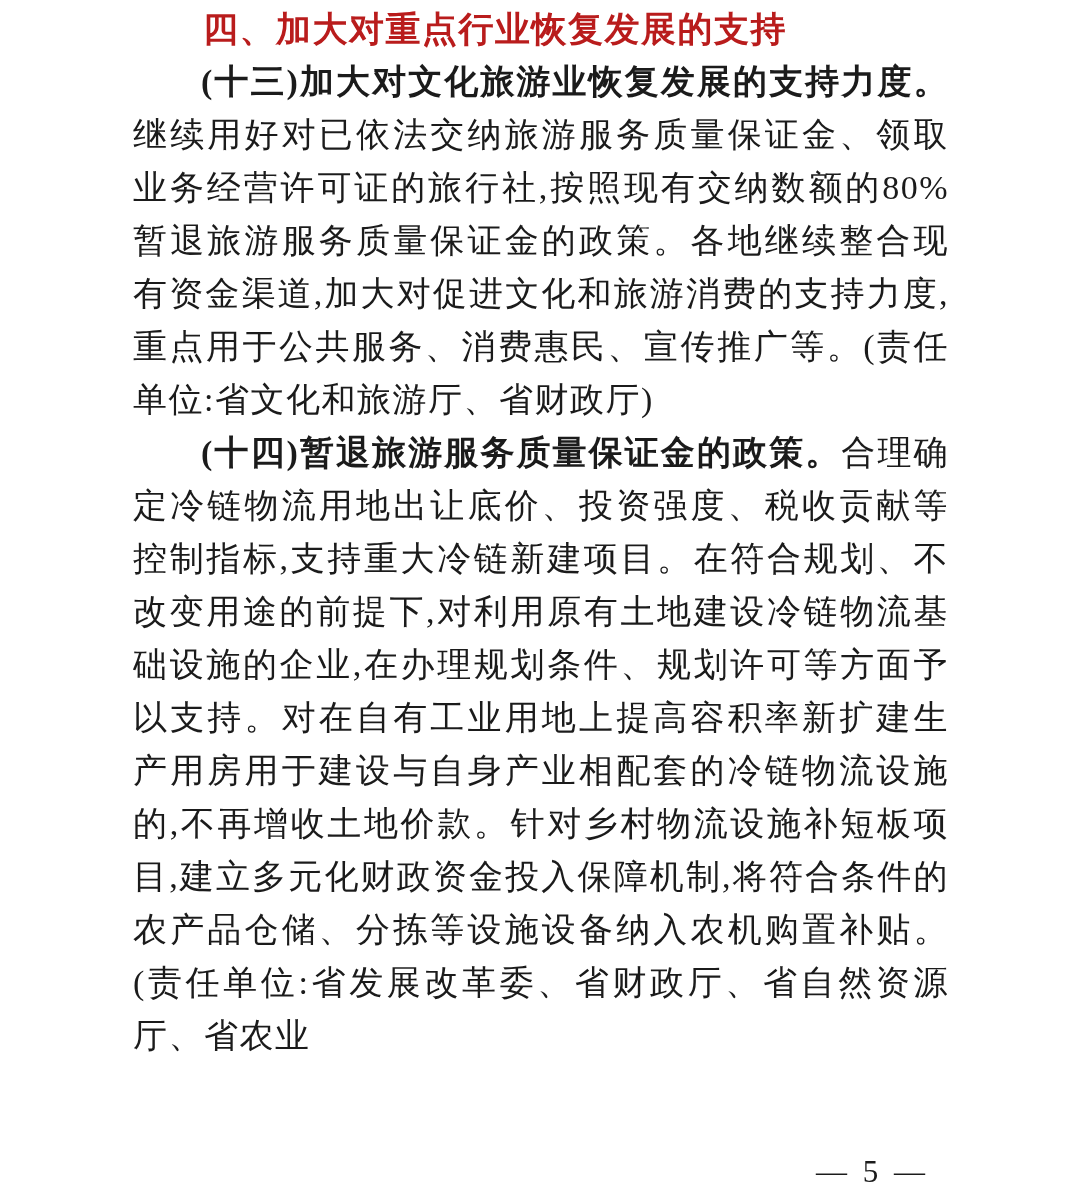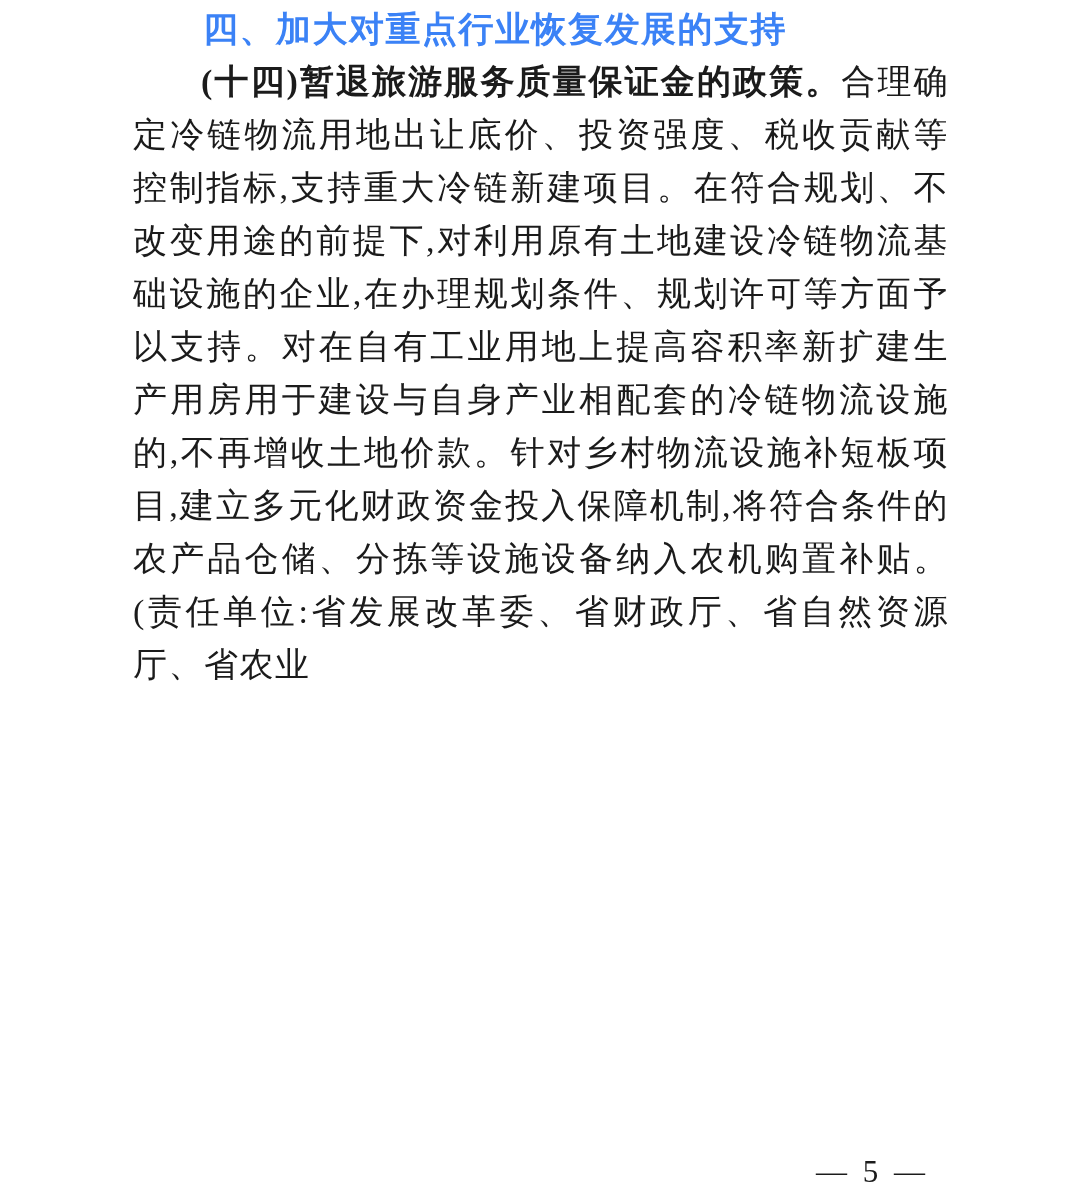--- a/index.html
+++ b/index.html
@@ -35,21 +35,21 @@
     font-weight: bold;
   }
   .heading {
     margin: 0;
     font-size: 35px;
     line-height: 53px;
     font-family: "Liberation Sans", "DejaVu Sans", sans-serif;
     font-weight: bold;
     text-indent: 2em;
     letter-spacing: 1.5px;
-    color: #3b82f6;
+    color: #b91c1c;
   }
   .page-number {
     position: absolute;
     top: 1154px;
     right: 151px;
     font-size: 31px;
     line-height: 36px;
     letter-spacing: 4px;
     color: #1b1b1b;
     white-space: nowrap;
@@ -57,19 +57,20 @@
 </style>
 </head>
 <body>
 
 <div class="page">
   <div class="text-block">
 
 
     <h2 class="heading">四、加大对重点行业恢复发展的支持</h2>
 
+    <p class="para"><span class="lead">(十三)加大对文化旅游业恢复发展的支持力度。</span><span class="body-text">继续用好对已依法交纳旅游服务质量保证金、领取业务经营许可证的旅行社,按照现有交纳数额的80%暂退旅游服务质量保证金的政策。各地继续整合现有资金渠道,加大对促进文化和旅游消费的支持力度,重点用于公共服务、消费惠民、宣传推广等。(责任单位:省文化和旅游厅、省财政厅)</span></p>
 
     <p class="para"><span class="lead">(十四)暂退旅游服务质量保证金的政策。</span><span class="body-text">合理确定冷链物流用地出让底价、投资强度、税收贡献等控制指标,支持重大冷链新建项目。在符合规划、不改变用途的前提下,对利用原有土地建设冷链物流基础设施的企业,在办理规划条件、规划许可等方面予以支持。对在自有工业用地上提高容积率新扩建生产用房用于建设与自身产业相配套的冷链物流设施的,不再增收土地价款。针对乡村物流设施补短板项目,建立多元化财政资金投入保障机制,将符合条件的农产品仓储、分拣等设施设备纳入农机购置补贴。(责任单位:省发展改革委、省财政厅、省自然资源厅、省农业</span></p>
 
   </div>
 
   <div class="page-number">— 5 —</div>
 </div>
 
 </body></html>

